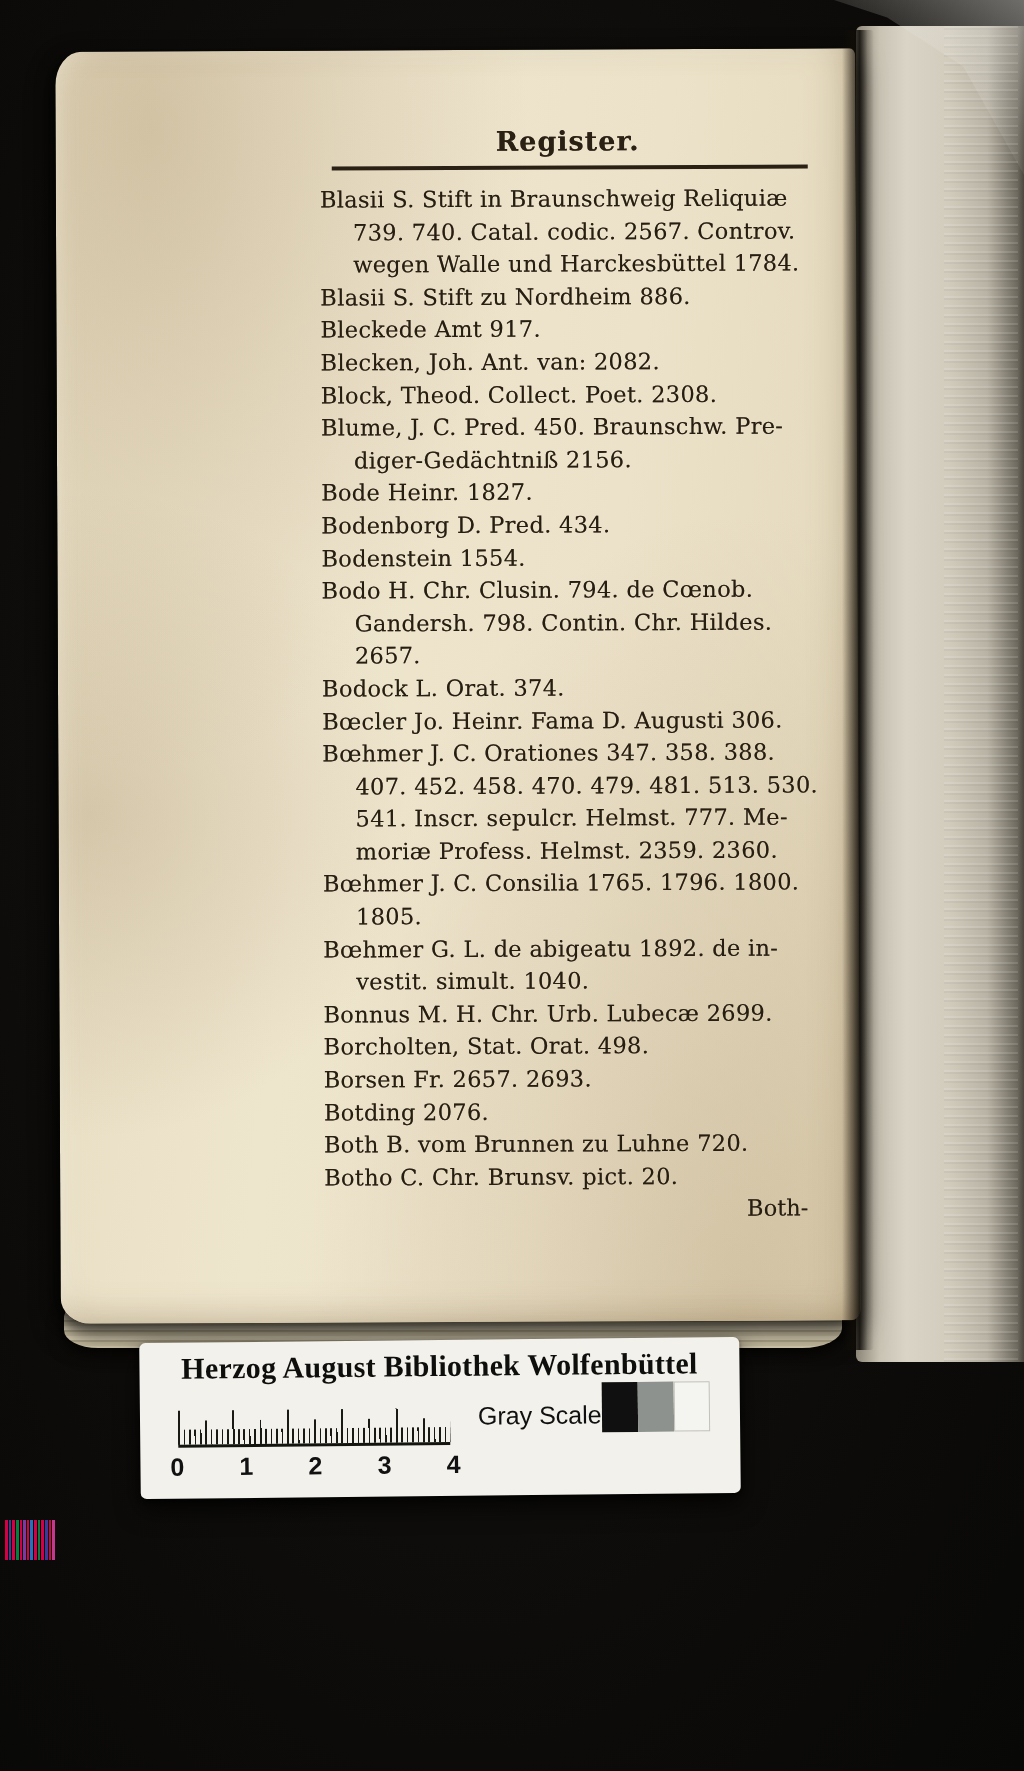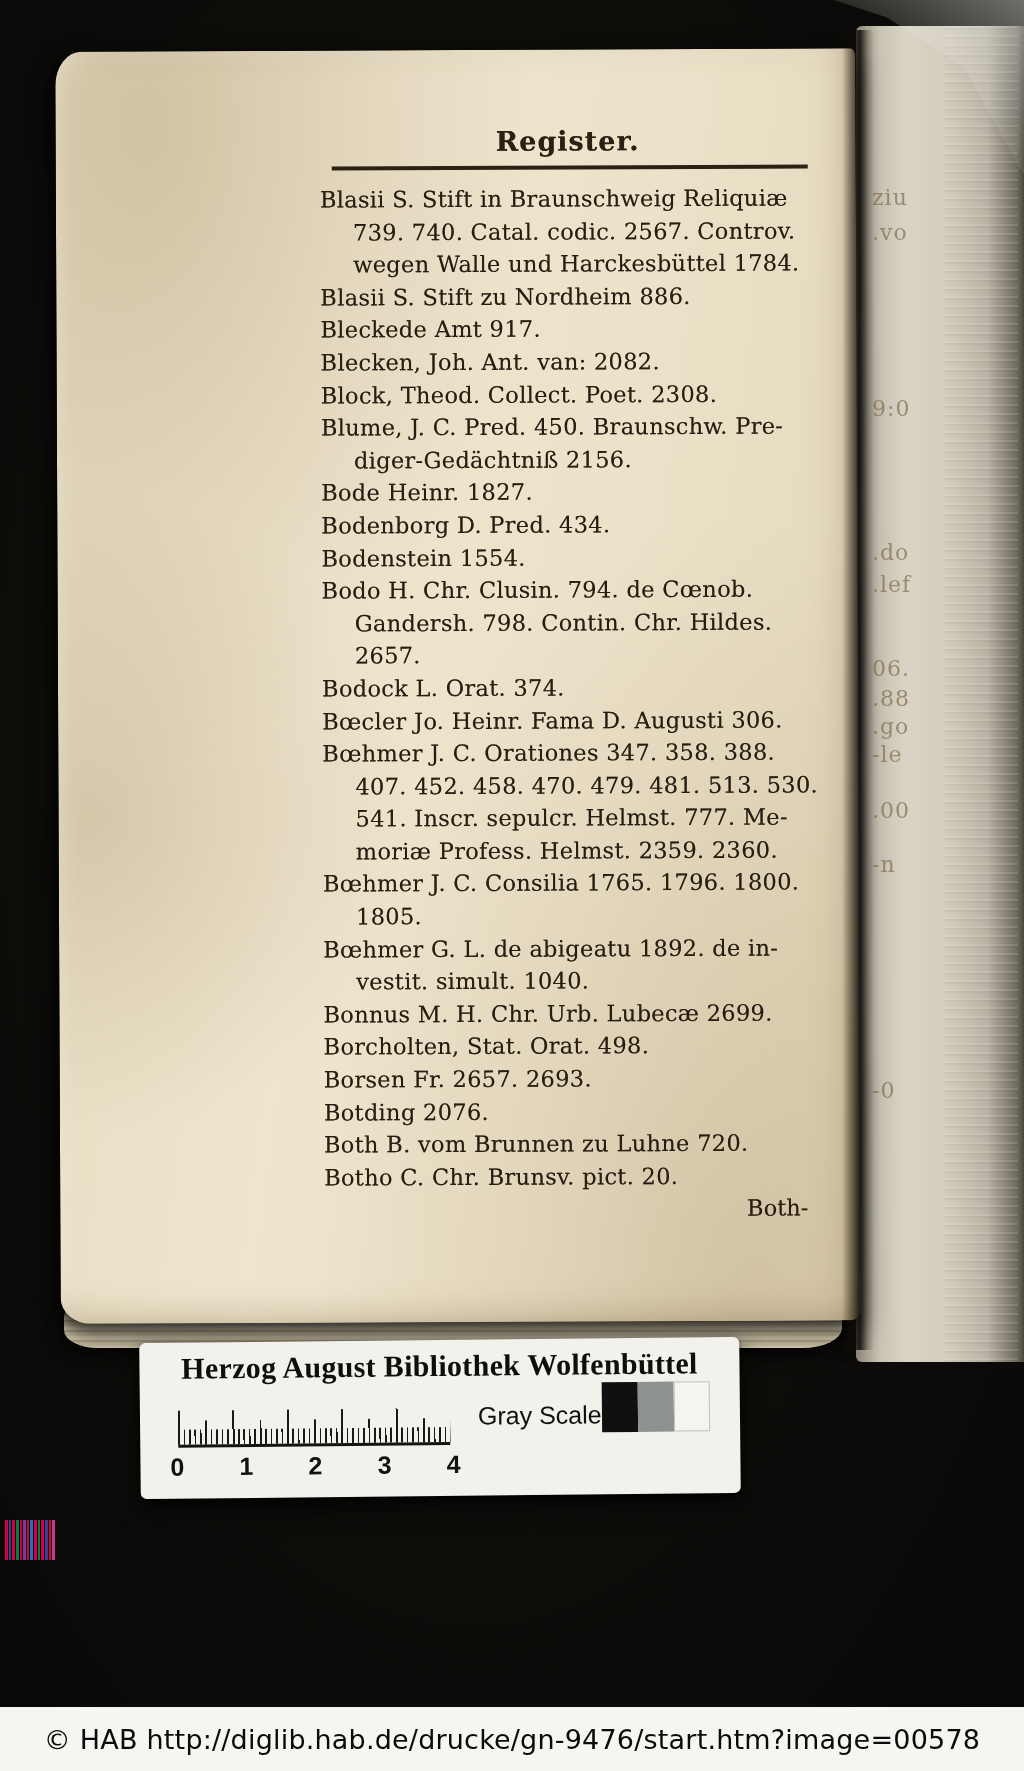--- a/index.html
+++ b/index.html
@@ -117,34 +117,20 @@
   .footer-text { font:400 27px "DejaVu Sans", sans-serif; color:#0b0b0b; letter-spacing:.2px; }
 </style>
 </head>
 <body>
 
 <div class="canvas">
 
   <div class="sliver">
     <div class="sliver-stripes"></div>
   </div>
-  <div id="fragments" class="fragments">
-      <span class="fragment" style="top: 185px;">ziu</span>
-      <span class="fragment" style="top: 220px;">.vo</span>
-      <span class="fragment" style="top: 396px;">9:0</span>
-      <span class="fragment" style="top: 540px;">.do</span>
-      <span class="fragment" style="top: 572px;">.lef</span>
-      <span class="fragment" style="top: 656px;">06.</span>
-      <span class="fragment" style="top: 686px;">.88</span>
-      <span class="fragment" style="top: 714px;">.go</span>
-      <span class="fragment" style="top: 742px;">-le</span>
-      <span class="fragment" style="top: 798px;">.00</span>
-      <span class="fragment" style="top: 852px;">-n</span>
-      <span class="fragment" style="top: 1078px;">-0</span>
-    </div>
 
   <div class="sheet"></div>
   <div class="page-stack"></div>
 
   <div class="page">
     <div class="content">
       <div class="page-header">Register.</div>
       <div class="header-rule"></div>
       <div id="entries" class="entries">
           <p class="entry">Blasii S. Stift in Braunschweig Reliquiæ
@@ -217,17 +203,14 @@
       <div class="stripe" style="background: rgb(212, 0, 69);"></div>
       <div class="stripe" style="background: rgb(42, 111, 191);"></div>
       <div class="stripe" style="background: rgb(212, 0, 69);"></div>
       <div class="stripe" style="background: rgb(0, 129, 63);"></div>
       <div class="stripe" style="background: rgb(212, 0, 69);"></div>
       <div class="stripe" style="background: rgb(58, 58, 156);"></div>
       <div class="stripe" style="background: rgb(212, 0, 69);"></div>
       <div class="stripe" style="background: rgb(194, 58, 140);"></div>
     </div>
 
-  <div class="footer">
-    <div class="footer-text">© HAB http://diglib.hab.de/drucke/gn-9476/start.htm?image=00578</div>
-  </div>
 
 </div>
 
 </body></html>

